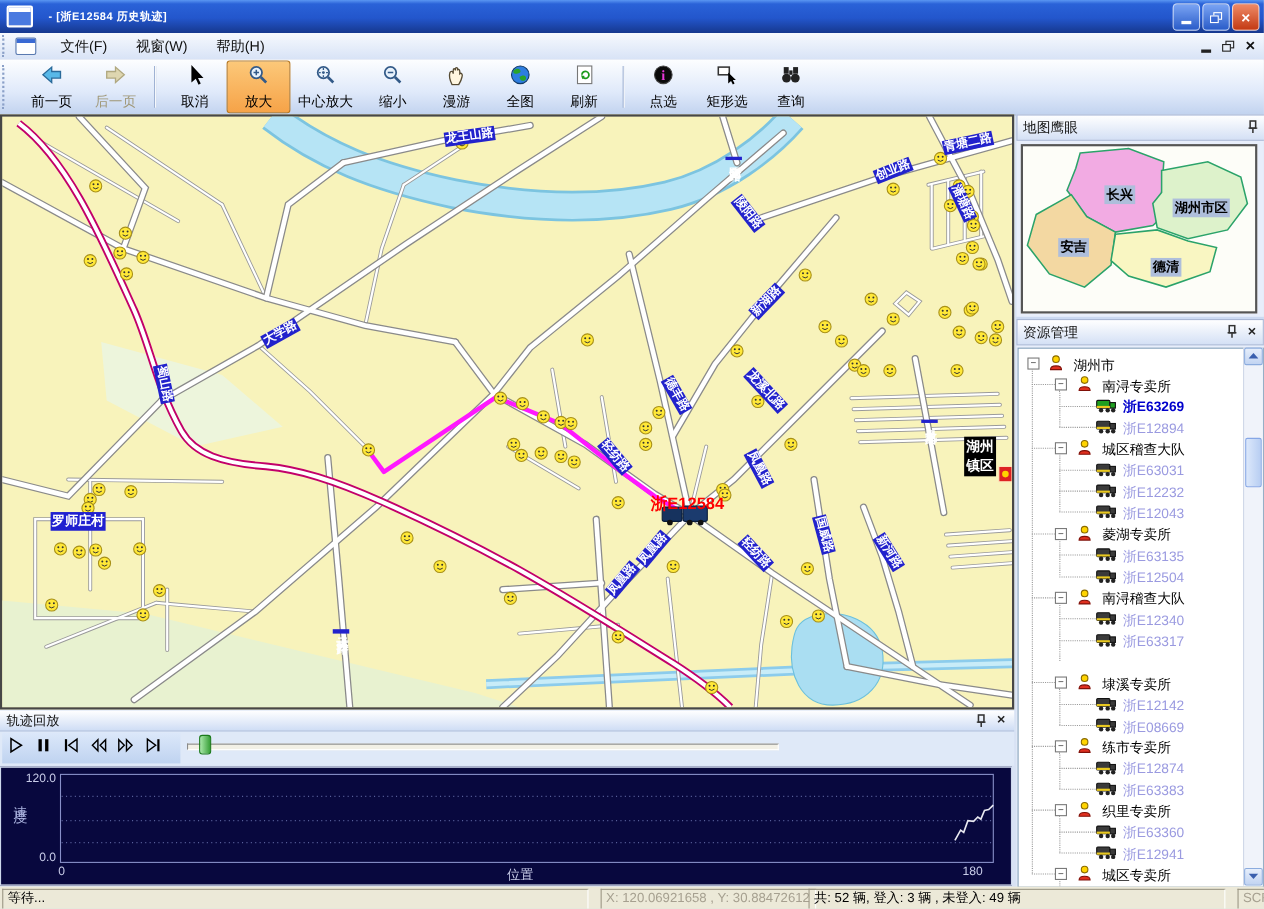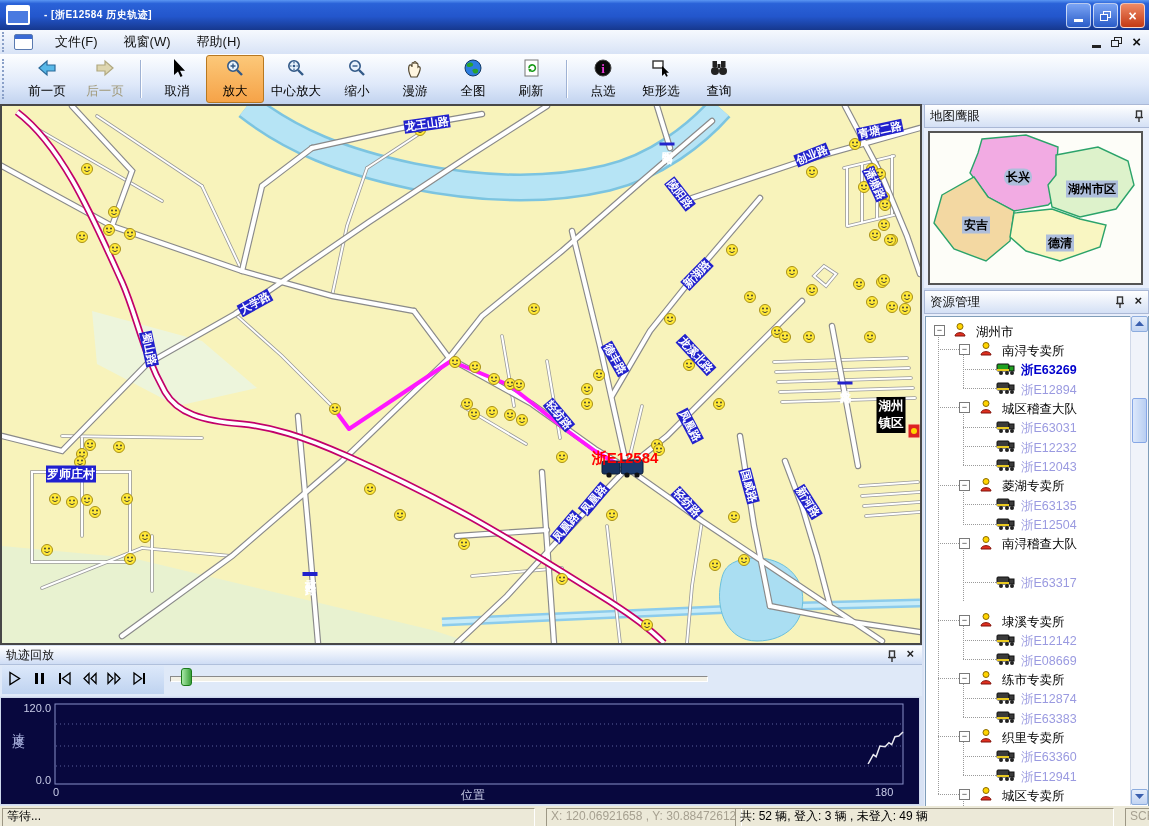--- a/index.html
+++ b/index.html
@@ -878,21 +878,21 @@
       <span class="hd-x">×</span>
     </div>
     <div id="eagle-box">
       <svg id="eagle-svg" width="211" height="150" viewBox="0 0 211 150">
           <polygon points="52,6 96,2 128,14 126,42 140,52 118,72 84,78 58,64 40,40 48,20" fill="#f2abe3" stroke="#2ba36a" stroke-width="1.4"></polygon>
           <polygon points="126,22 168,14 198,28 204,52 186,76 150,84 122,74 118,52 126,42" fill="#ddf2cb" stroke="#2ba36a" stroke-width="1.4"></polygon>
           <polygon points="12,62 44,44 58,64 84,78 80,108 56,128 24,116 4,90" fill="#f3d8a2" stroke="#2ba36a" stroke-width="1.4"></polygon>
           <polygon points="84,80 122,76 150,86 176,92 170,114 130,128 96,118 80,104" fill="#f9f6c2" stroke="#2ba36a" stroke-width="1.4"></polygon>
         </svg>
       <div id="eagle-labels">
-          <div class="eagle-lb" style="left: 88px; top: 44px; border-radius: 8px;">长兴</div>
+          <div class="eagle-lb" style="left: 88px; top: 44px;">长兴</div>
           <div class="eagle-lb" style="left: 162px; top: 56px;">湖州市区</div>
           <div class="eagle-lb" style="left: 46px; top: 92px;">安吉</div>
           <div class="eagle-lb" style="left: 130px; top: 110px;">德清</div>
         </div>
     </div>
   </div>
   <div id="res-panel">
     <div class="dock-hd">
       <span class="dock-title">资源管理</span>
       <span class="hd-pin"><svg width="11" height="13" viewBox="0 0 11 13">
@@ -1023,20 +1023,32 @@
           <span class="tlabel" style="left: 95px; color: rgb(154, 154, 224);">浙E12504</span>
         </div>
         <div class="trow" style="top: 216.8px;">
           <span class="tstub" style="left: 12px; width: 21px; top: 9px;"></span>
           <span class="tbox" style="left: 33px;">−</span>
           <span class="ticon" style="left: 52px;"><svg width="16" height="16" viewBox="0 0 16 16">
               <circle cx="8" cy="4.5" r="3" fill="#ffd400" stroke="#8a6a00"></circle>
               <path d="M3,14 C3,9.5 13,9.5 13,14 Z" fill="#e03020" stroke="#801008"></path>
             </svg></span>
           <span class="tlabel" style="left: 76px;">南浔稽查大队</span>
+        </div>
+        <div class="trow" style="top: 236.2px;">
+          <span class="tstub" style="left: 37px; width: 33px; top: 9px;"></span>
+          <span class="ticon" style="left: 70px;"><svg width="20" height="15" viewBox="0 0 20 15">
+              <rect x="1" y="3" width="12" height="7" rx="1" fill="#3a3a3a" stroke="#111"></rect>
+              <rect x="13" y="5" width="5" height="5" fill="#3a3a3a" stroke="#111"></rect>
+              <rect x="1" y="8" width="12" height="2" fill="#e8c820"></rect>
+              <circle cx="5" cy="12" r="2" fill="#222"></circle>
+              <circle cx="11" cy="12" r="2" fill="#222"></circle>
+              <circle cx="16" cy="12" r="2" fill="#222"></circle>
+            </svg></span>
+          <span class="tlabel" style="left: 95px; color: rgb(154, 154, 224);">浙E12340</span>
         </div>
         <div class="trow" style="top: 255.5px;">
           <span class="tstub" style="left: 37px; width: 33px; top: 9px;"></span>
           <span class="ticon" style="left: 70px;"><svg width="20" height="15" viewBox="0 0 20 15">
               <rect x="1" y="3" width="12" height="7" rx="1" fill="#3a3a3a" stroke="#111"></rect>
               <rect x="13" y="5" width="5" height="5" fill="#3a3a3a" stroke="#111"></rect>
               <rect x="1" y="8" width="12" height="2" fill="#e8c820"></rect>
               <circle cx="5" cy="12" r="2" fill="#222"></circle>
               <circle cx="11" cy="12" r="2" fill="#222"></circle>
               <circle cx="16" cy="12" r="2" fill="#222"></circle>

